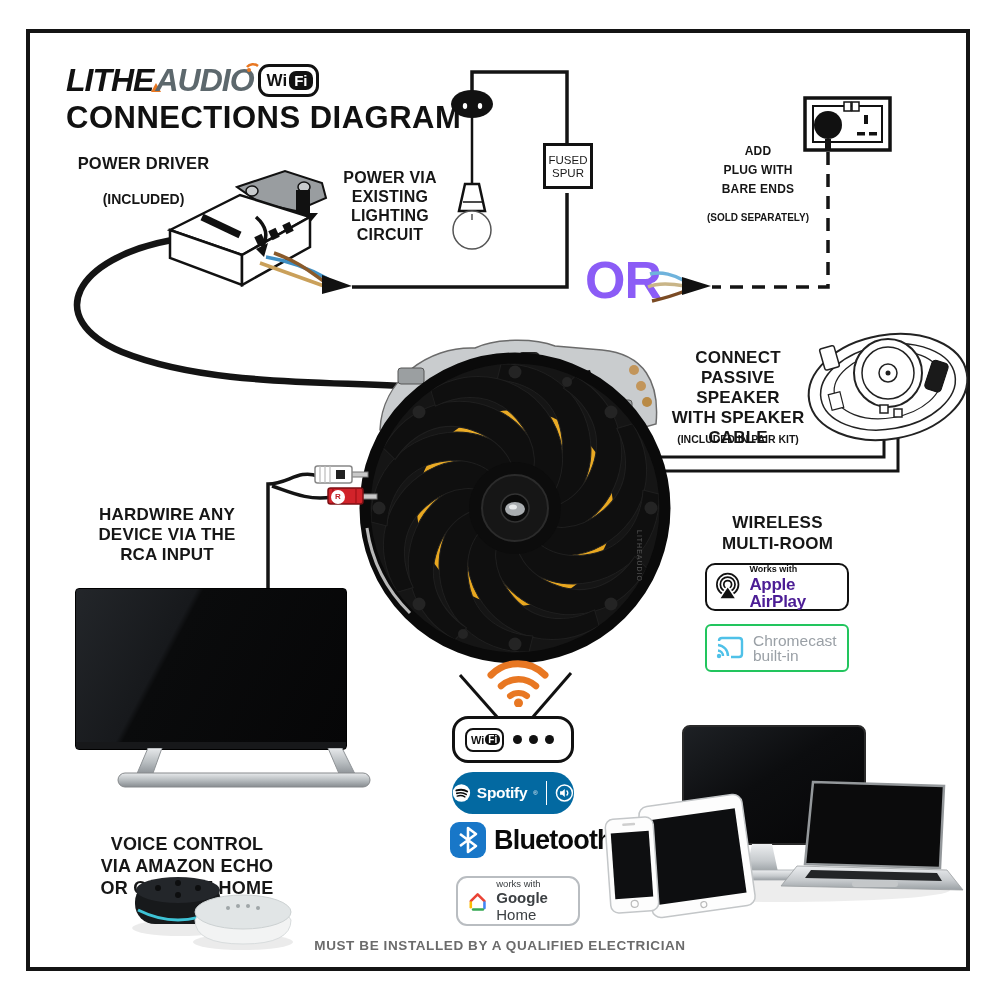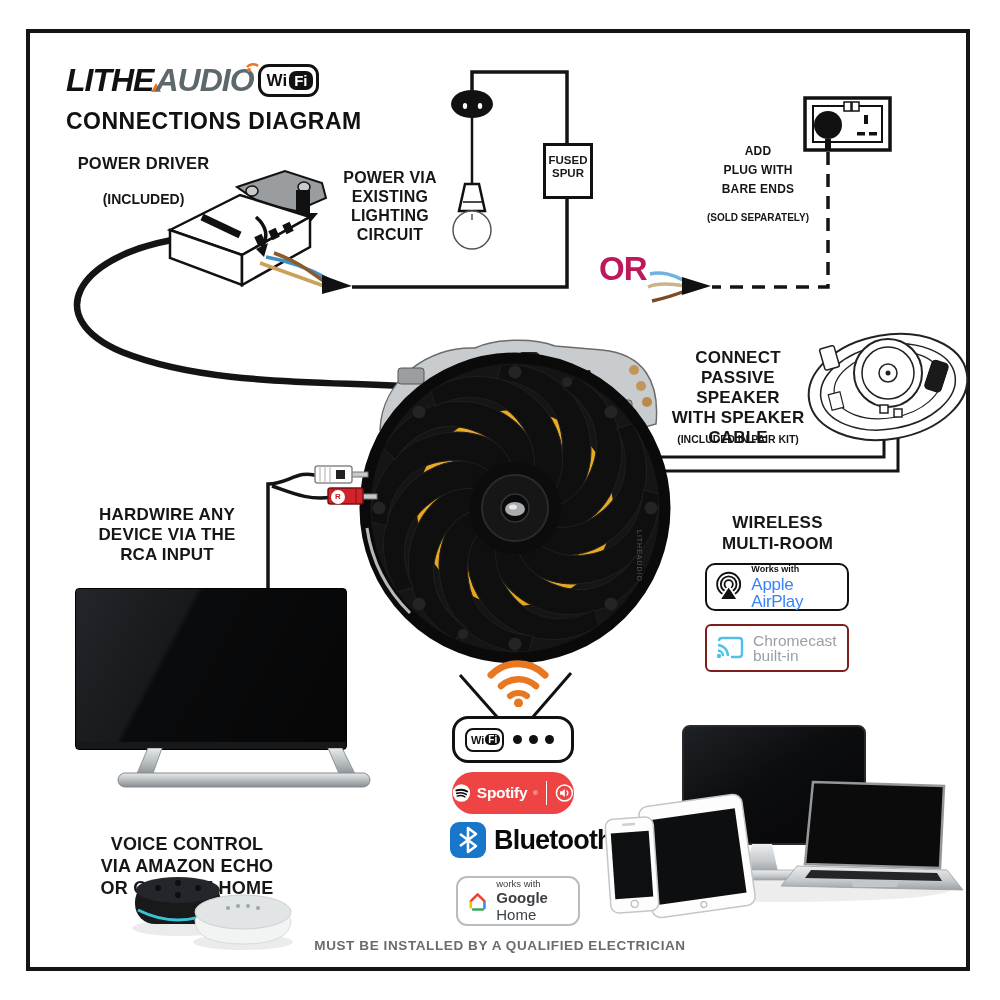--- a/index.html
+++ b/index.html
@@ -14,44 +14,44 @@
   .logo-row{left:66px;top:62px;display:flex;align-items:center;gap:4px;}
   .lithe{font-size:32px;font-weight:900;font-style:italic;color:#111;letter-spacing:-1px;}
   .audio{font-size:32px;font-weight:900;font-style:italic;color:#5d686d;letter-spacing:-1px;position:relative;}
   .logo-dot{width:0;height:0;border-left:5px solid transparent;border-right:5px solid transparent;
             border-bottom:9px solid #E87722;margin:14px -4px 0 -6px;}
   .wifi-badge{display:flex;align-items:center;border:3.5px solid #111;border-radius:11px;height:27px;
               padding:0 3px 0 6px;background:#fff;}
   .wifi-badge .wi{font-weight:900;font-size:17px;color:#111;}
   .wifi-badge .fi{font-weight:900;font-size:15px;color:#fff;background:#111;border-radius:7px;
                   padding:1px 5px;margin-left:2px;}
-  .main-title{left:66px;top:108px;font-size:23px;font-weight:700;letter-spacing:.5px;color:#111;}
+  .main-title{left:66px;top:100px;font-size:31px;font-weight:700;letter-spacing:.5px;color:#111;}
   
-  .fused{left:543px;top:143px;width:50px;height:56px;border:3.5px solid #111;background:#fff;
-         box-sizing:border-box;font-size:11.5px;font-weight:700;text-align:center;line-height:13px;
+  .fused{left:543px;top:143px;width:50px;height:46px;border:3.5px solid #111;background:#fff;
+         box-sizing:border-box;font-size:11.5px;font-weight:400;text-align:center;line-height:13px;
          padding-top:8px;z-index:2;}
-  .or{left:599px;top:250px;font-size:33px;font-weight:900;color:#be185d;z-index:2;letter-spacing:-1px;}
+  .or{left:585px;top:250px;font-size:52px;font-weight:900;color:#8b5cf6;z-index:2;letter-spacing:-1px;}
   .router{left:452px;top:716px;width:122px;height:47px;border:3.5px solid #111;border-radius:16px;
           background:#fff;box-sizing:border-box;display:flex;align-items:center;gap:9px;
           padding:0 0 0 10px;z-index:3;}
   .router-wifi{display:flex;align-items:center;border:2.5px solid #111;border-radius:8px;height:20px;padding:0 2px 0 4px;}
   .router-wifi .wi{font-weight:900;font-size:11px;color:#111;}
   .router-wifi .fi{font-weight:900;font-size:10px;color:#fff;background:#111;border-radius:5px;padding:0 3px;margin-left:1px;}
   .router-dots{display:flex;gap:7px;}
   .router-dots i{width:9px;height:9px;border-radius:50%;background:#111;}
   
   .airplay{left:705px;top:563px;width:144px;height:48px;border:2.5px solid #111;border-radius:10px;
            background:#fff;box-sizing:border-box;display:flex;align-items:center;gap:7px;padding:0 6px;z-index:2;}
   .airplay .tx{display:flex;flex-direction:column;line-height:1;}
   .airplay .ww{font-size:9px;font-weight:600;color:#111;margin-bottom:2px;}
-  .airplay .nm{font-size:17px;font-weight:400;color:#3b82f6;letter-spacing:-.3px;}
-  .chromecast{left:705px;top:624px;width:144px;height:48px;border:2px solid #7f1d1d;border-radius:6px;
+  .airplay .nm{font-size:17px;font-weight:700;color:#4c1d95;letter-spacing:-.3px;}
+  .chromecast{left:705px;top:624px;width:144px;height:48px;border:2px solid #22c55e;border-radius:6px;
               background:#fff;box-sizing:border-box;display:flex;align-items:center;gap:8px;padding:16px 8px;z-index:2;}
   .chromecast .tx{display:flex;flex-direction:column;line-height:15px;font-size:15.5px;color:#9aa0a6;}
-  .spotify{left:452px;top:772px;width:122px;height:42px;background:#ef4444;border-radius:21px;
+  .spotify{left:452px;top:772px;width:122px;height:42px;background:#0369a1;border-radius:21px;
            display:flex;align-items:center;justify-content:center;gap:6px;z-index:2;}
   .spotify .nm{color:#fff;font-size:15.5px;font-weight:700;letter-spacing:-.3px;}
   .spotify sup{font-size:6px;color:#fff;}
   .spotify .div{width:2px;height:24px;background:#fff;margin:0 2px;}
   .bt-row{left:450px;top:822px;display:flex;align-items:center;gap:8px;z-index:2;}
   .bt-icon{width:36px;height:36px;background:#1877c8;border-radius:9px;display:flex;align-items:center;justify-content:center;}
   .bt-name{font-size:27px;font-weight:800;color:#0a0a0a;letter-spacing:-.8px;}
   .bt-row sup{font-size:9px;font-weight:700;color:#0a0a0a;vertical-align:super;}
   .ghome{left:456px;top:876px;width:124px;height:50px;border:2px solid #b9bdc1;border-radius:11px;
          background:#fff;box-sizing:border-box;display:flex;align-items:center;gap:8px;padding:0 9px;z-index:2;}

